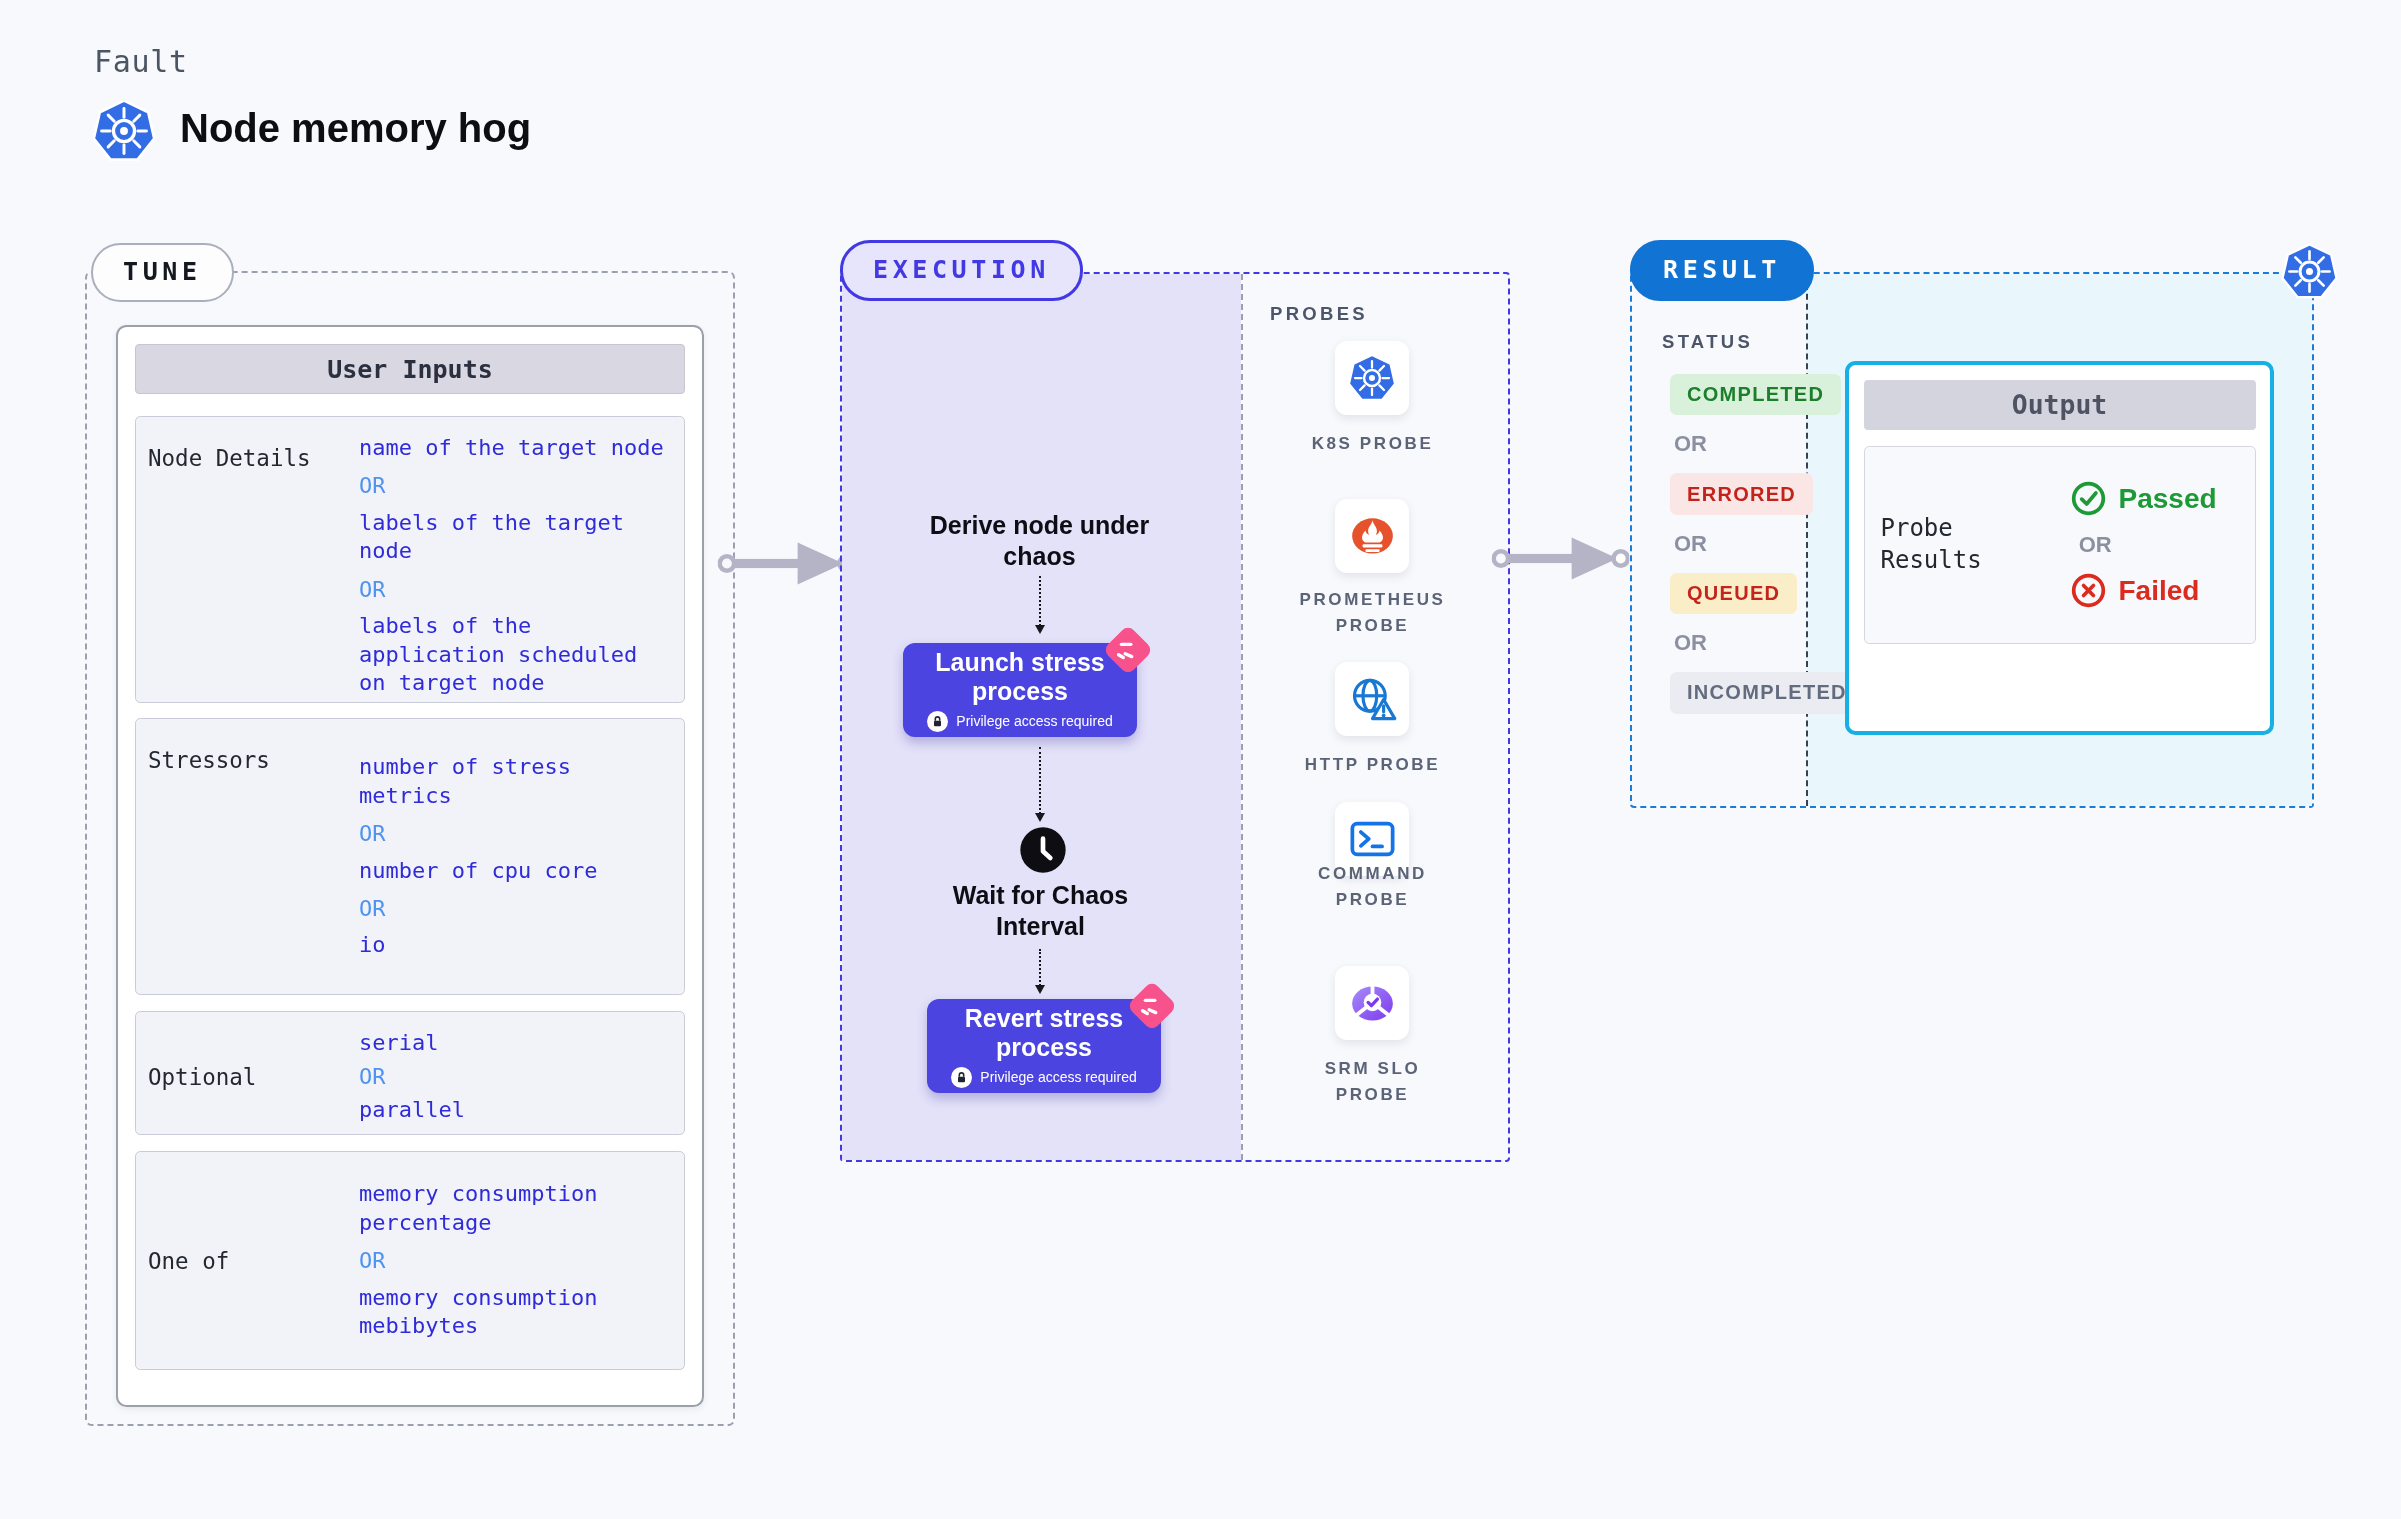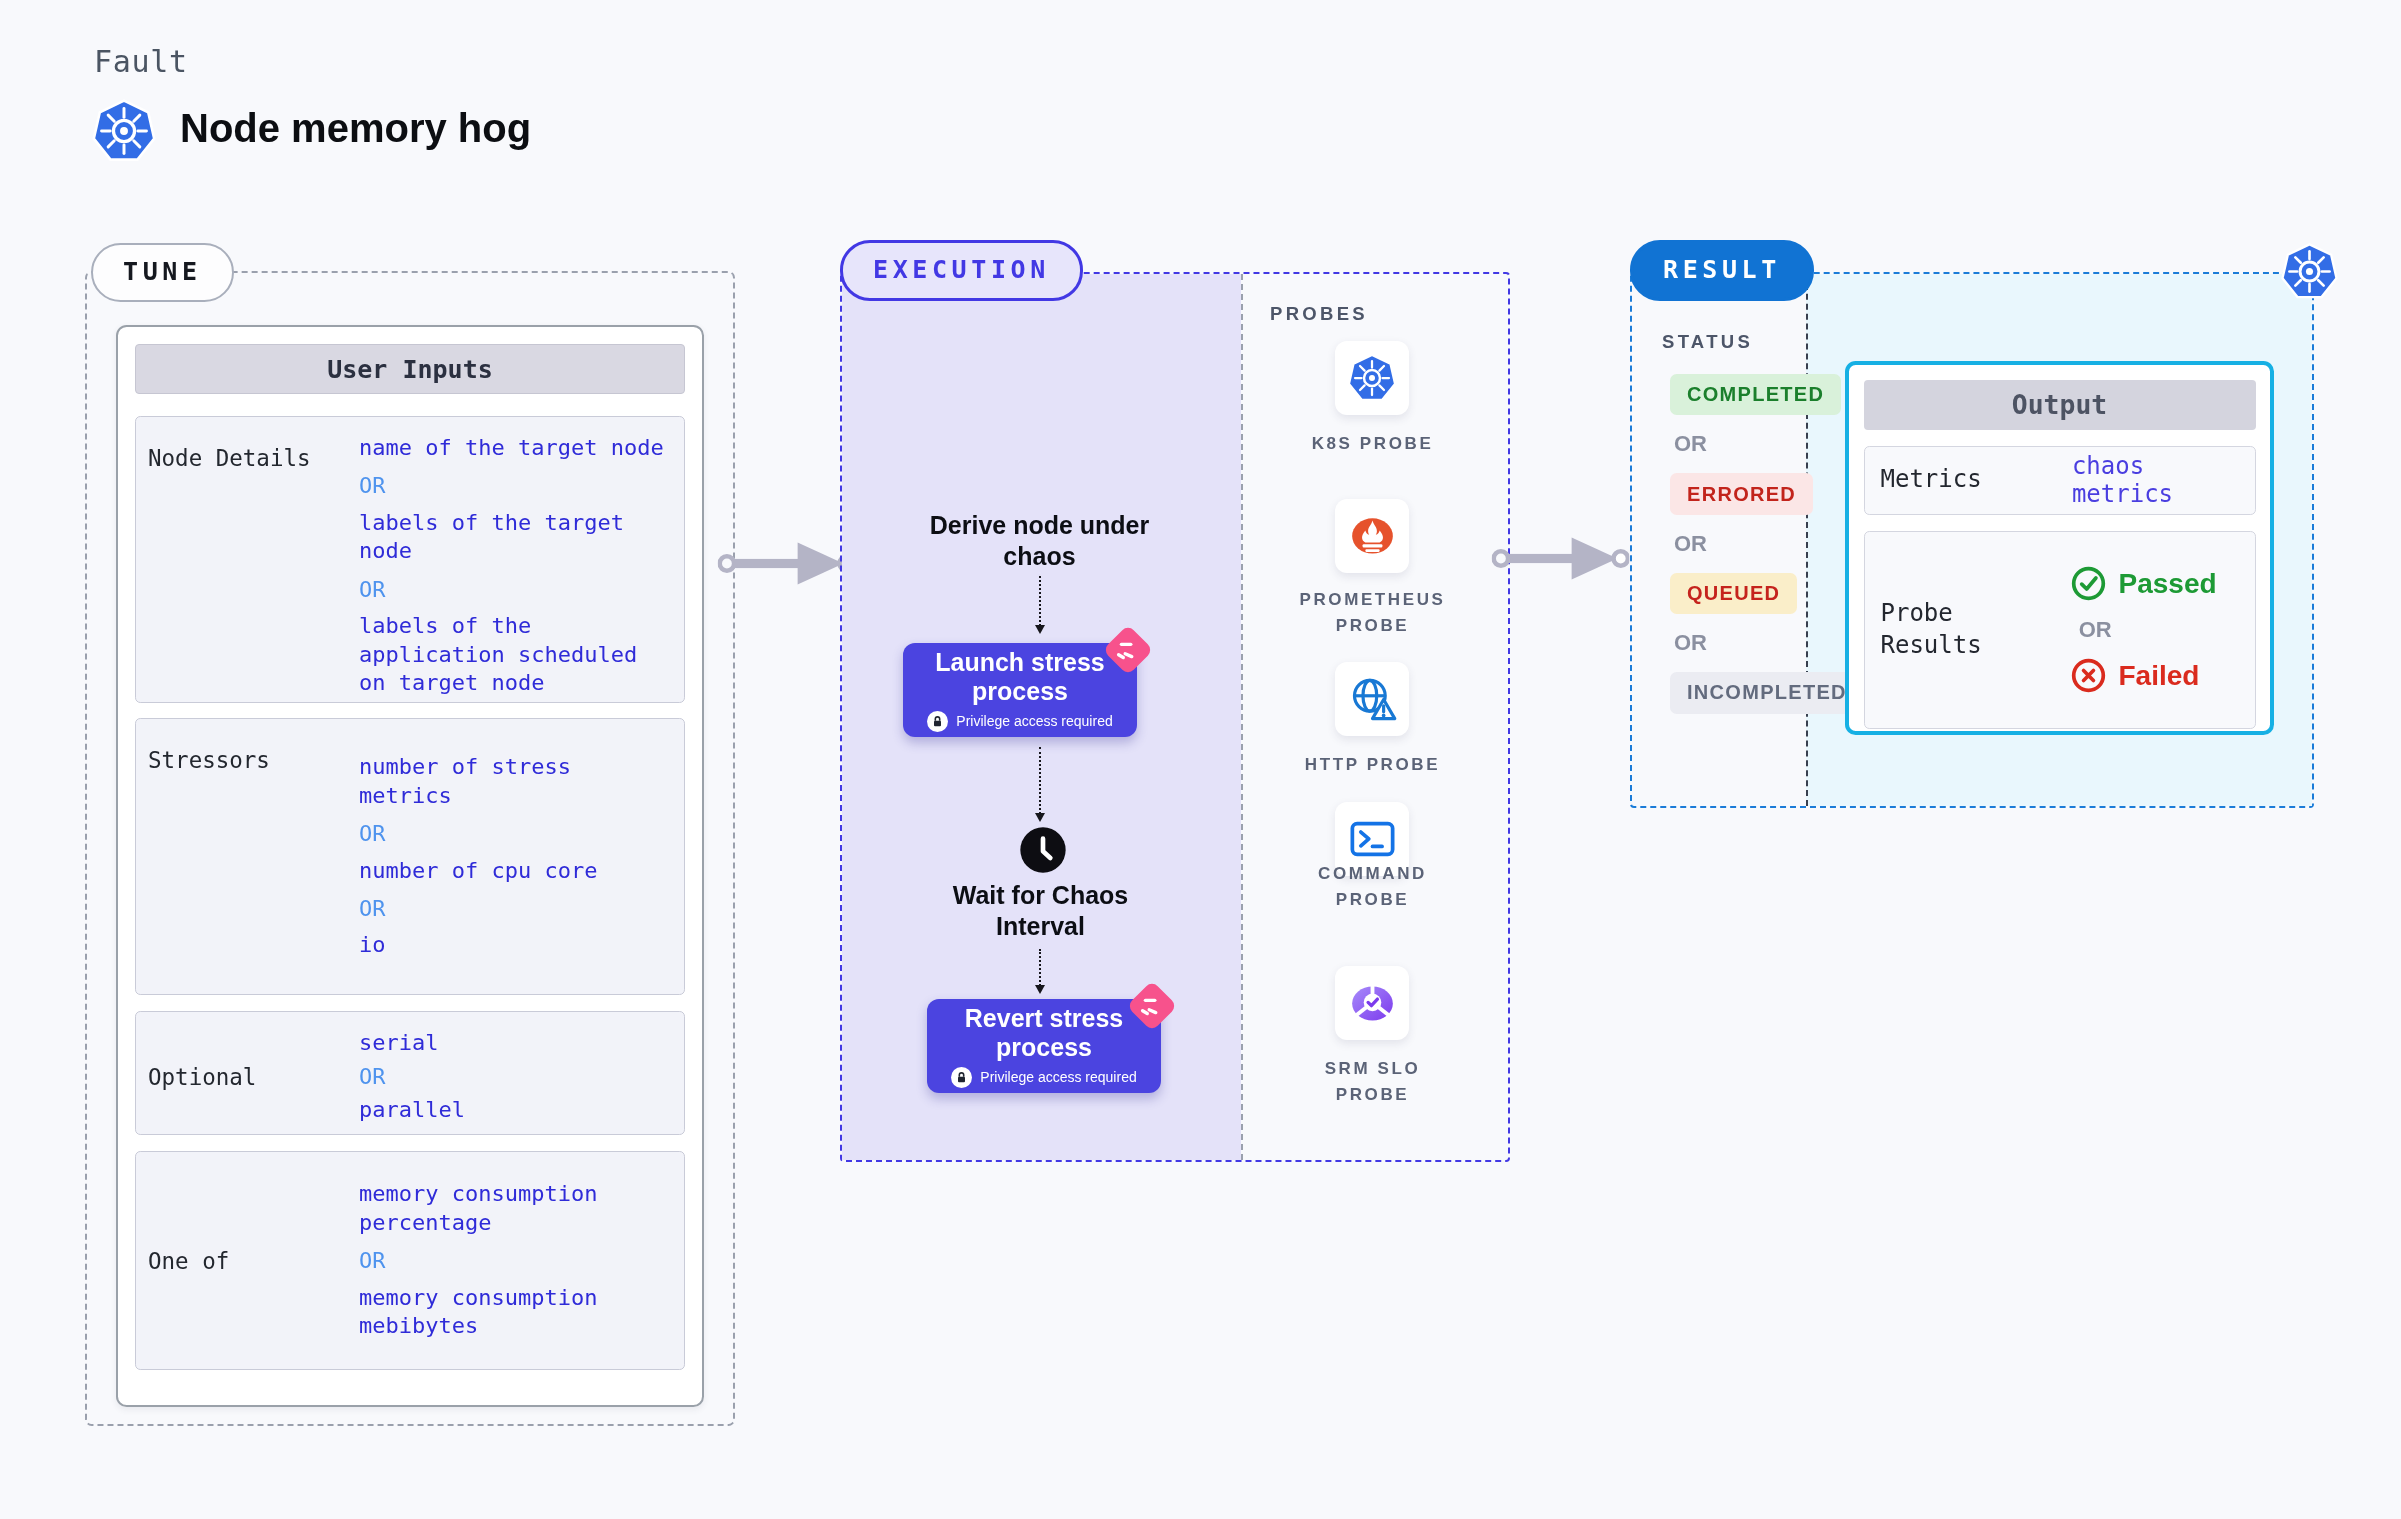--- a/index.html
+++ b/index.html
@@ -359,24 +359,20 @@
       <span class="sbadge b-errored">ERRORED</span>
       <span class="or-gray">OR</span>
       <span class="sbadge b-queued">QUEUED</span>
       <span class="or-gray">OR</span>
       <span class="sbadge b-incompleted">INCOMPLETED</span>
     </div>
 
     <div class="output-panel">
       <div class="output-head">Output</div>
 
-      <div class="out-row metrics-row">
-        <div class="olabel">Metrics</div>
-        <div class="metrics-val">chaos metrics</div>
-      </div>
 
       <div class="out-row probe-res-row">
         <div class="olabel" style="width:132px;">Probe Results</div>
         <div class="pr-col">
           <div class="pr-line">
             <svg width="37" height="37" viewBox="0 0 60 60">
                 <use href="#checkc"></use>
               </svg>
             <span class="passed-txt">Passed</span>
           </div>

